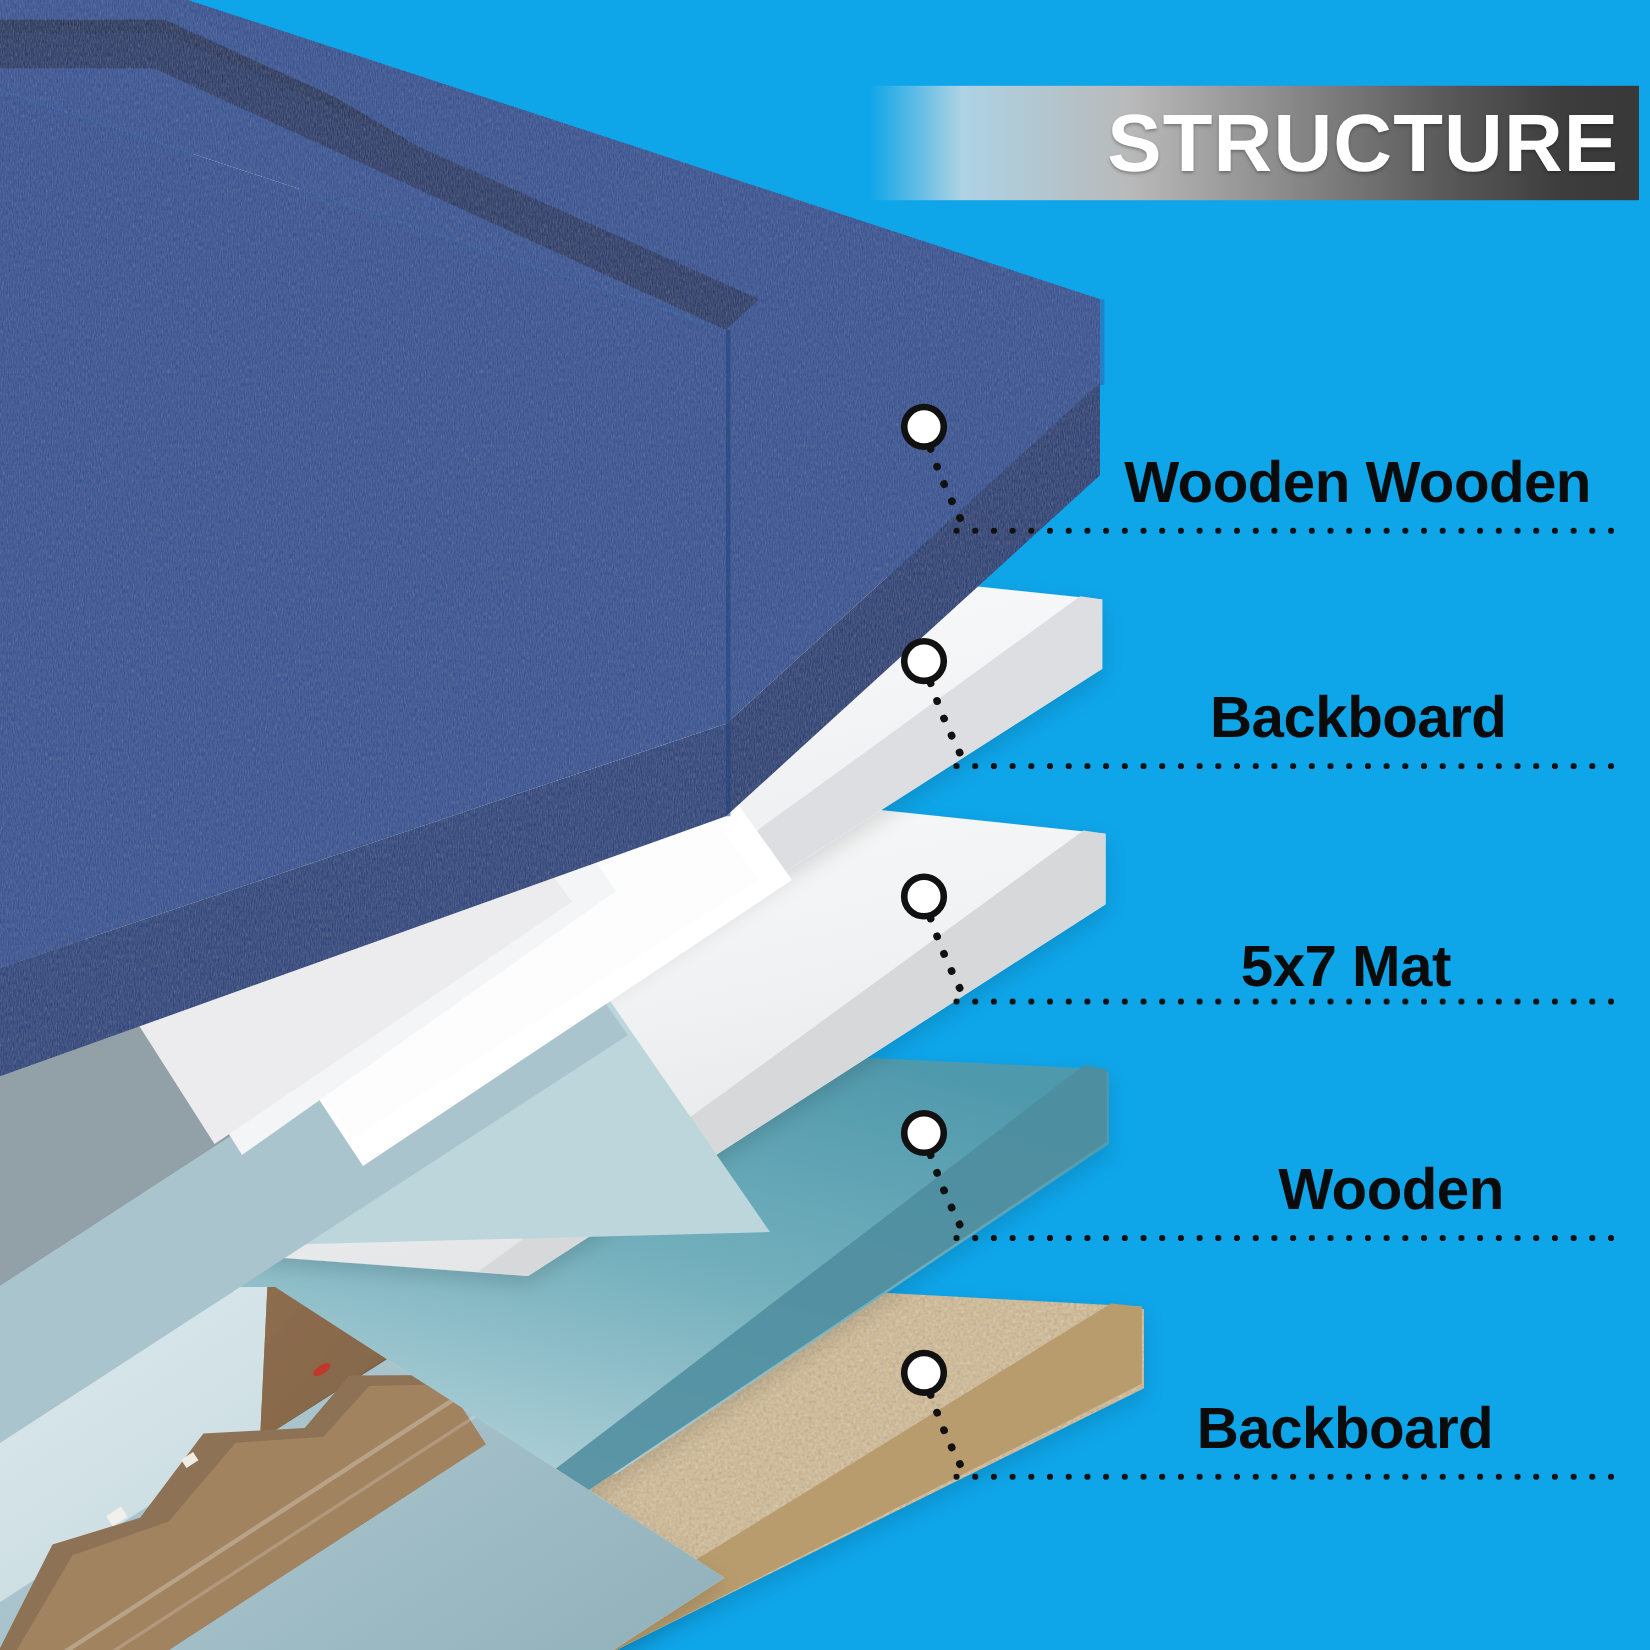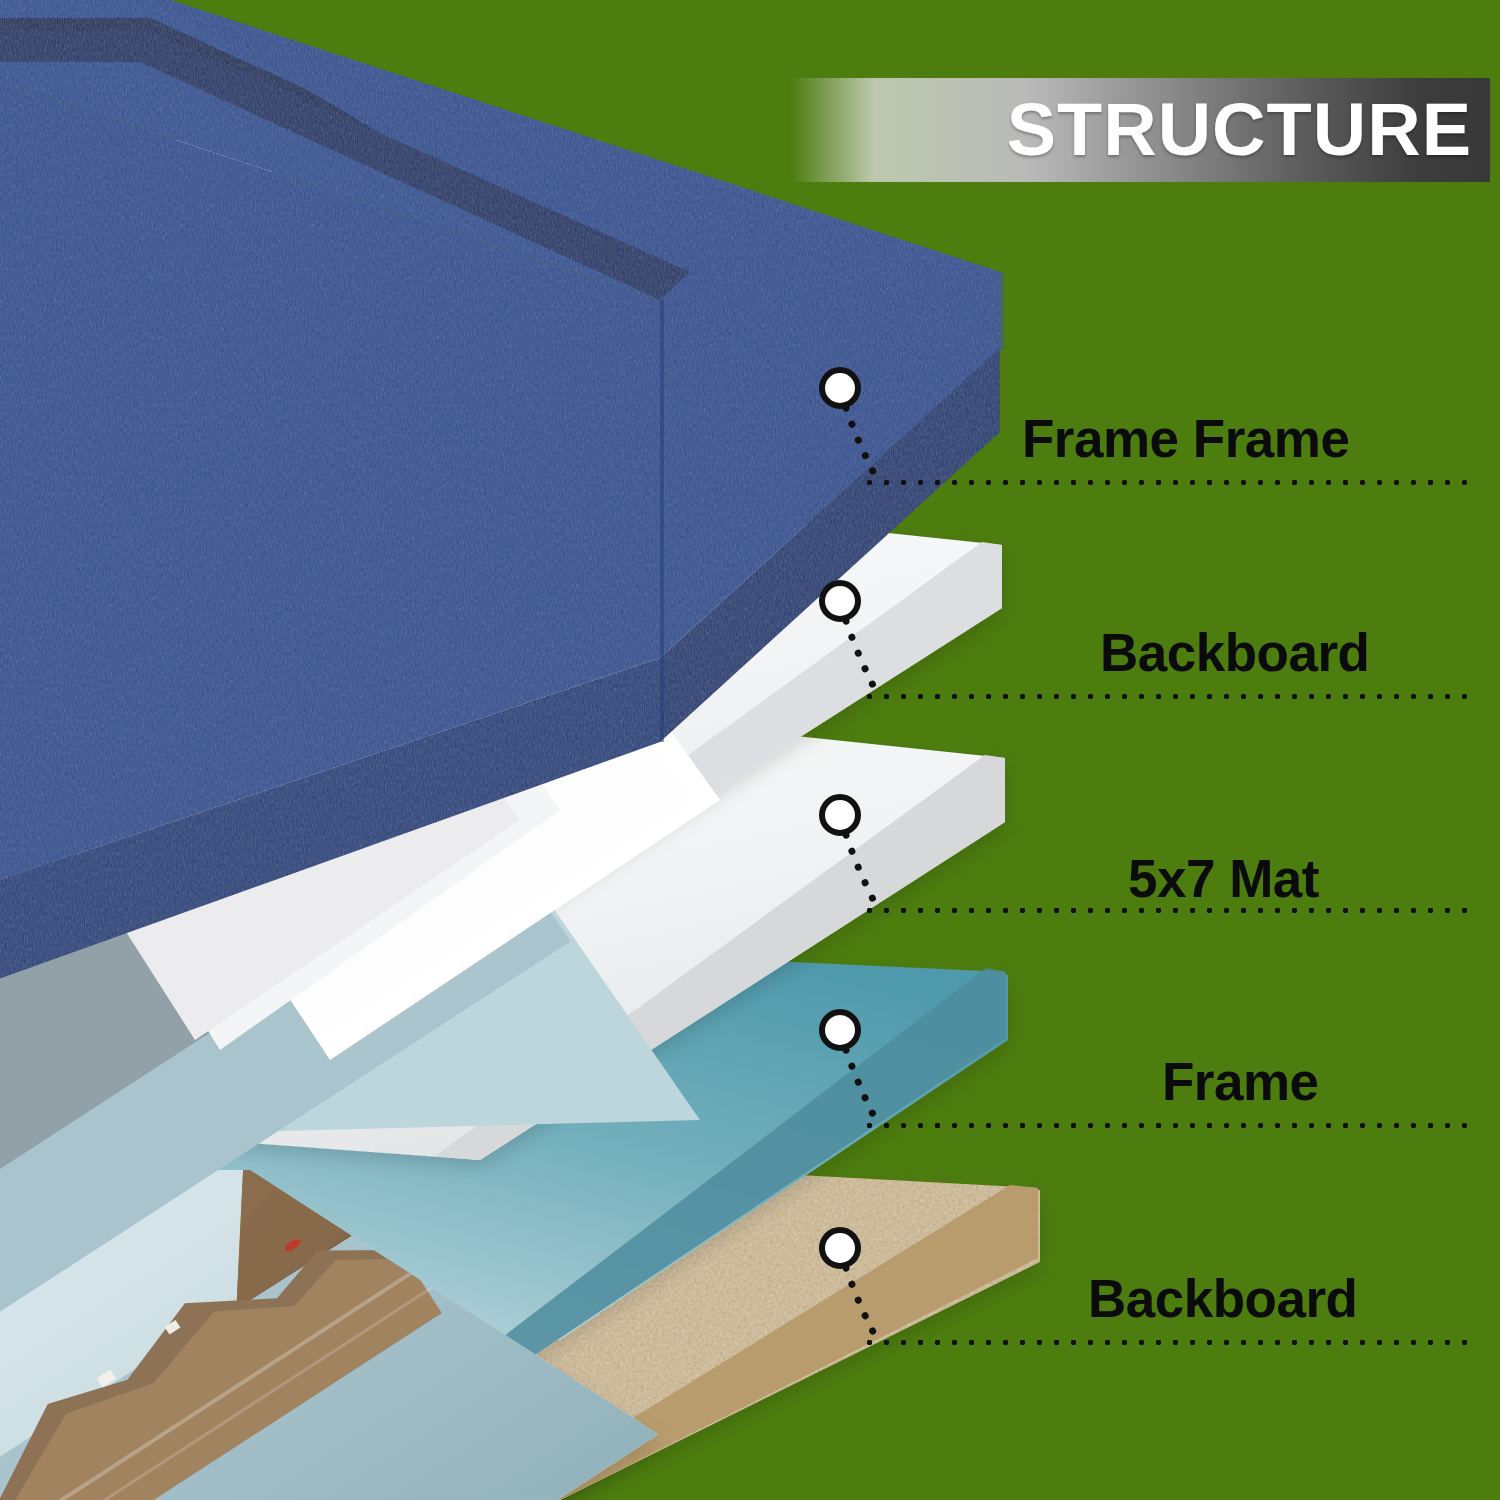--- a/index.html
+++ b/index.html
@@ -1,18 +1,18 @@
 <!DOCTYPE html>
 <html><head>
 <meta charset="utf-8">
 <style>
   html,body{margin:0;padding:0;background:#fff;}
   body{width:1500px;height:1500px;overflow:hidden;
        font-family:"Liberation Sans","DejaVu Sans",sans-serif;}
-  #stage{position:relative;width:1500px;height:1500px;background:#4d7c0f;overflow:hidden;}
+  #stage{position:relative;width:1500px;height:1500px;background:#0ea5e9;overflow:hidden;}
 
   
   .art{position:absolute;inset:0;}
   .art svg{display:block;width:1500px;height:1500px;}
 
   
   .banner{
     position:absolute;left:790px;top:78px;width:700px;height:104px;
     background:linear-gradient(90deg,rgba(255,255,255,0) 0%,rgba(226,226,226,.75) 12%,
                #b9b9b9 34%,#8f8f8f 52%,#5b5b5b 74%,#3d3d3d 90%,#383838 100%);
@@ -231,36 +231,36 @@
         <circle cx="840" cy="1248" r="18" fill="#ffffff" stroke="#111111" stroke-width="6"></circle>
       </g>
     </svg>
   </div>
 
   <div class="banner">
     <span class="banner-title">STRUCTURE</span>
   </div>
 
   <div class="callout">
-    <div class="callout-label" style="left:1022px;top:412px">Frame Frame</div>
+    <div class="callout-label" style="left:1022px;top:412px">Wooden Wooden</div>
     <div class="dot-rule" style="left:866px;top:479px;width:610px"></div>
   </div>
 
   <div class="callout">
     <div class="callout-label" style="left:1100px;top:626px">Backboard</div>
     <div class="dot-rule" style="left:866px;top:693px;width:610px"></div>
   </div>
 
   <div class="callout">
     <div class="callout-label" style="left:1128px;top:852px">5x7 Mat</div>
     <div class="dot-rule" style="left:866px;top:907px;width:610px"></div>
   </div>
 
   <div class="callout">
-    <div class="callout-label" style="left:1162px;top:1055px">Frame</div>
+    <div class="callout-label" style="left:1162px;top:1055px">Wooden</div>
     <div class="dot-rule" style="left:866px;top:1122px;width:610px"></div>
   </div>
 
   <div class="callout">
     <div class="callout-label" style="left:1088px;top:1272px">Backboard</div>
     <div class="dot-rule" style="left:866px;top:1339px;width:610px"></div>
   </div>
 
 </div>
 

